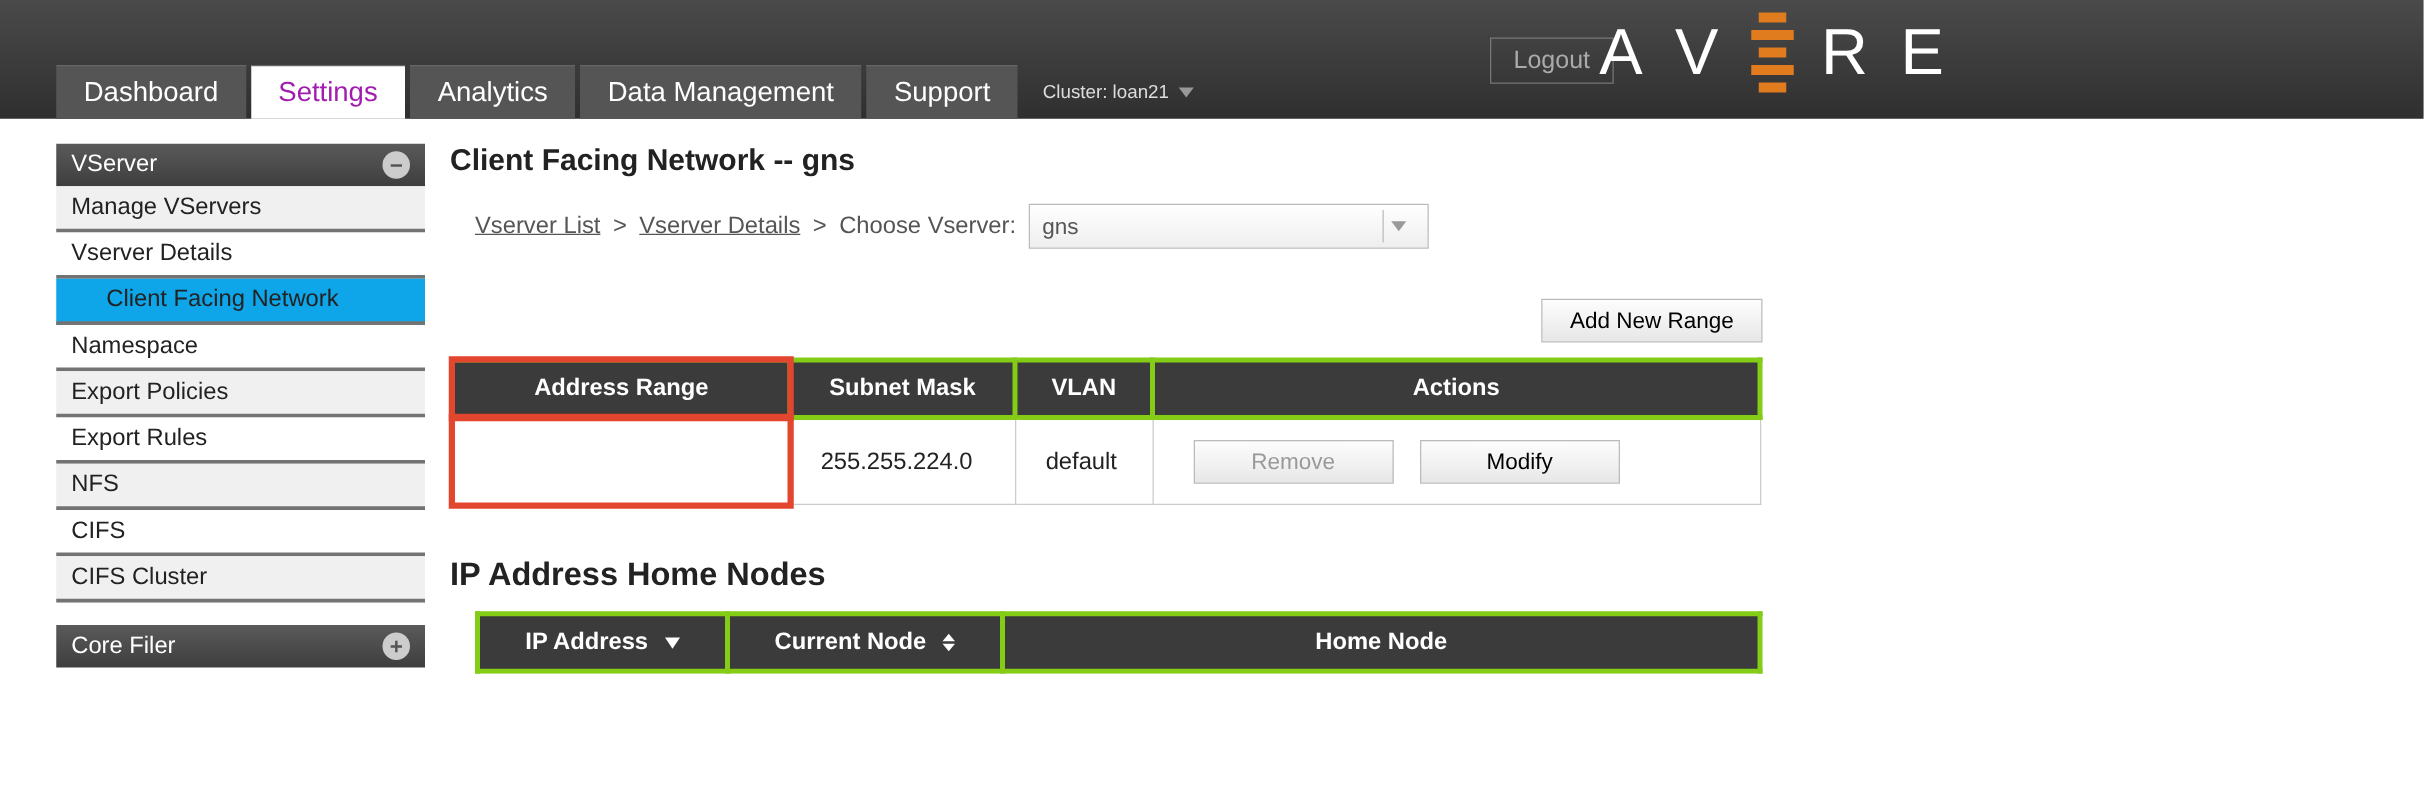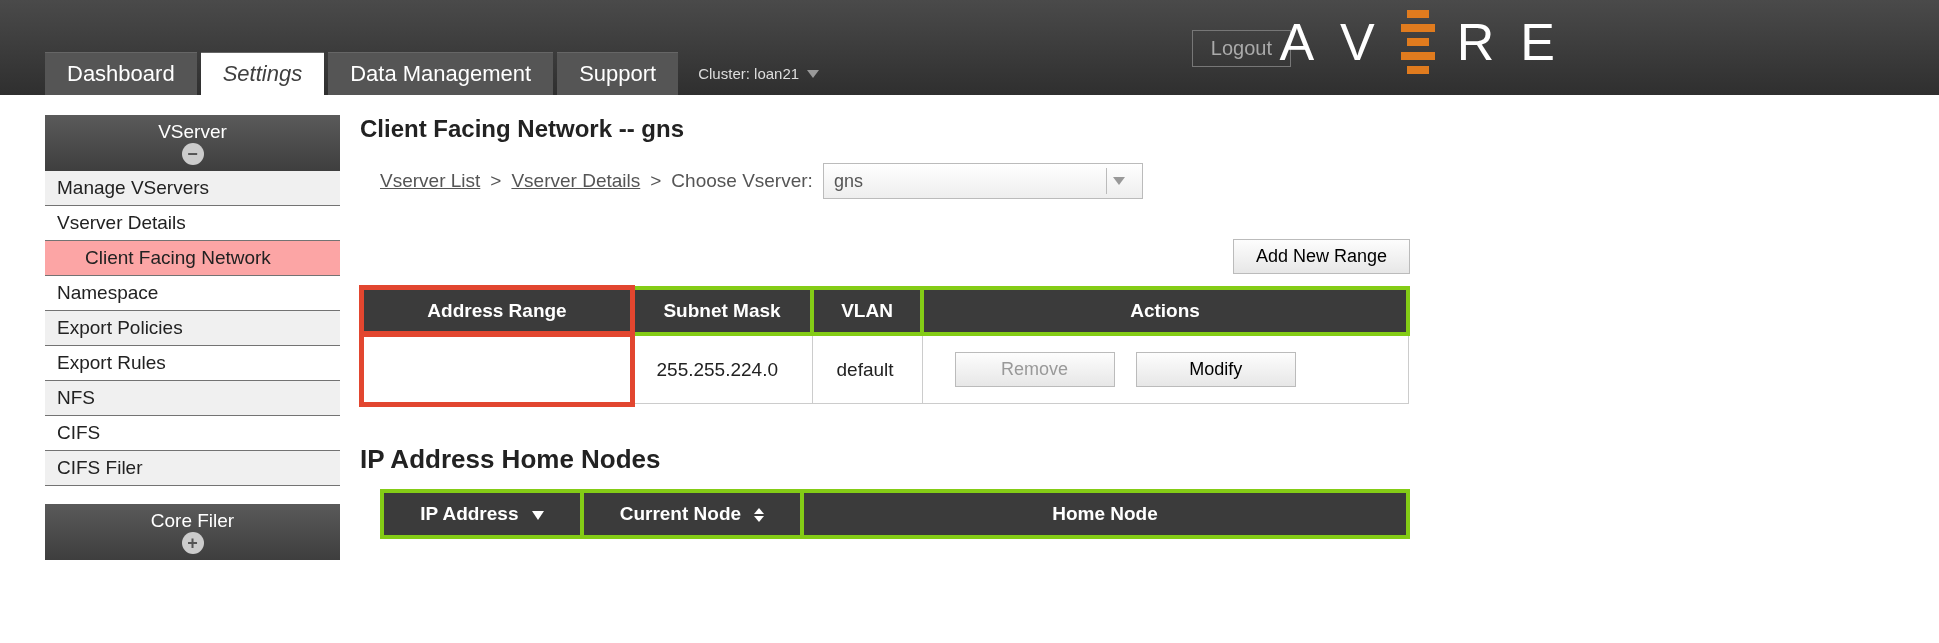--- a/index.html
+++ b/index.html
@@ -65,22 +65,21 @@
     background: #555;
     color: #fff;
     font-size: 22px;
     padding: 8px 22px;
     margin-right: 4px;
     cursor: pointer;
     border-top: 1px solid #666;
   }
   .tab.active {
     background: #fff;
-    color: #404040;
-    font-style: italic;
+    color: #a21caf;
   }
   .cluster-label {
     color: #ddd;
     font-size: 15px;
     padding: 8px 16px;
     display: flex;
     align-items: center;
     gap: 8px;
   }
   .caret-down {
@@ -99,37 +98,36 @@
     flex-shrink: 0;
   }
   .side-section-header {
     background: linear-gradient(#5a5a5a,#3e3e3e);
     color: #fff;
     font-size: 19px;
     padding: 6px 12px;
     display: flex;
     justify-content: space-between;
     align-items: center;
-    flex-direction: column;
   }
   .side-icon-circle {
     width: 22px; height: 22px; border-radius: 50%;
     background: #ccc; color:#555;
     display:flex;align-items:center;justify-content:center;
     font-size: 18px; line-height:1; font-weight:bold;
   }
   .side-item {
     padding: 6px 12px;
-    border-bottom: 1px solid #737373;
+    border-bottom: 3px solid #737373;
     background: #f0f0f0;
     font-size: 19px;
     cursor: pointer;
   }
   .side-item.alt { background: #fff; }
-  .side-item.selected { background: #fca5a5; padding-left: 40px; }
+  .side-item.selected { background: #0ea5e9; padding-left: 40px; }
   .sidebar-gap { height: 18px; }
   .content {
     flex: 1;
     padding: 0 30px 0 20px;
     max-width: 1100px;
   }
   .page-title {
     font-weight: bold;
     font-size: 24px;
     margin-bottom: 20px;
@@ -239,20 +237,21 @@
         <span></span>
         <span></span>
         <span></span>
     </span>
     <span>R</span>
     <span>E</span>
   </div>
   <div class="tabs">
     <div class="tab">Dashboard</div>
     <div class="tab active">Settings</div>
+    <div class="tab">Analytics</div>
     <div class="tab">Data Management</div>
     <div class="tab">Support</div>
     <div class="cluster-label">
       <span>Cluster: loan21</span>
       <span class="caret-down"></span>
     </div>
   </div>
 </div>
 
 <div class="main">
@@ -262,21 +261,21 @@
       <span class="side-icon-circle">−</span>
     </div>
     <div class="side-item">Manage VServers</div>
     <div class="side-item alt">Vserver Details</div>
     <div class="side-item selected">Client Facing Network</div>
     <div class="side-item alt">Namespace</div>
     <div class="side-item">Export Policies</div>
     <div class="side-item alt">Export Rules</div>
     <div class="side-item">NFS</div>
     <div class="side-item alt">CIFS</div>
-    <div class="side-item">CIFS Filer</div>
+    <div class="side-item">CIFS Cluster</div>
     <div class="sidebar-gap"></div>
     <div class="side-section-header">
       <span>Core Filer</span>
       <span class="side-icon-circle">+</span>
     </div>
   </div>
 
   <div class="content">
     <div class="page-title">Client Facing Network -- gns</div>
 

